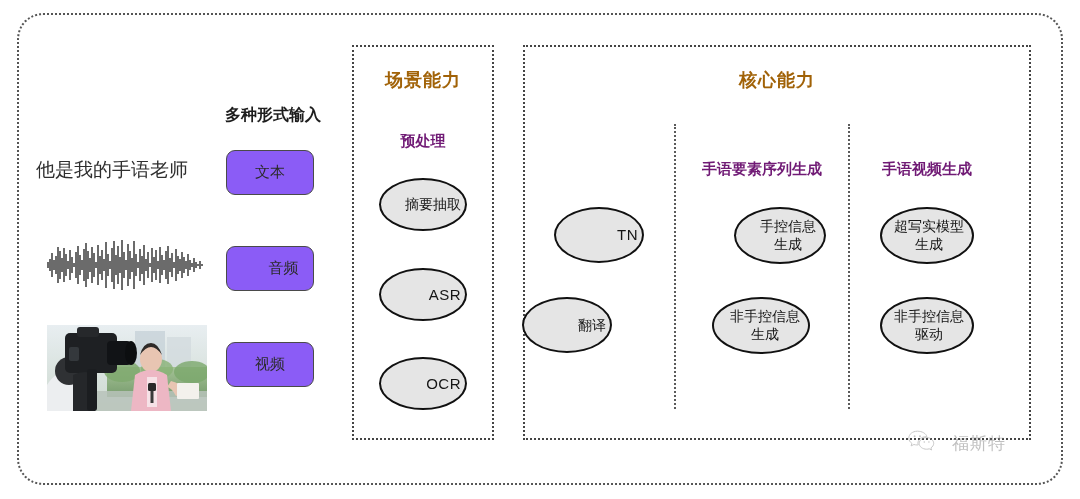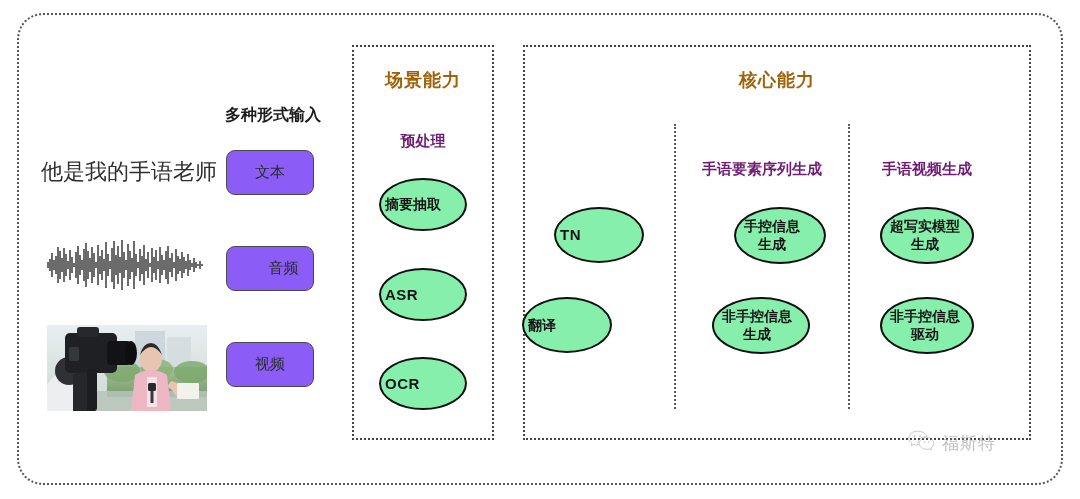--- a/index.html
+++ b/index.html
@@ -68,22 +68,21 @@
     font-size: 16px;
     font-weight: bold;
     color: #1d1d1d;
     white-space: nowrap;
   }
   .sample-text {
     position: absolute;
     left: 36px;
     top: 157px;
     width: 186px;
-    text-align: center;
-    font-size: 22px;
+    font-size: 19px;
     color: #2f2f2f;
     white-space: nowrap;
   }
   .mod-box {
     position: absolute;
     width: 88px;
     height: 45px;
     border: 1.6px solid #4a4a4a;
     border-radius: 9px;
     box-sizing: border-box;
@@ -117,46 +116,45 @@
   .video-thumb svg { display: block; }
 
   
   .ellipse {
     position: absolute;
     border: 2.2px solid #111;
     border-radius: 50%;
     box-sizing: border-box;
     display: flex;
     align-items: center;
-    justify-content: flex-start;
+    justify-content: flex-end;
     text-align: center;
     font-size: 14px;
     line-height: 1.2;
     color: #151515;
-    background: #86efac;
-    font-weight: bold;
+    background: #e5e5e5;
   }
   .ellipse.latin { font-size: 15px; letter-spacing: .5px; }
   .ellipse span { display: block; padding: 0 4px; }
 
   
   .vdivider {
     position: absolute;
     border-left: 2px dotted #5a5a5a;
     width: 0;
   }
 
   
   .watermark {
     position: absolute;
     left: 908px;
     top: 430px;
     display: flex;
     align-items: center;
-    gap: 6px;
+    gap: 16px;
     opacity: .55;
   }
   .watermark .wm-text {
     font-size: 17px;
     color: #8d8d8d;
     letter-spacing: 1px;
     white-space: nowrap;
   }
   .wechat-icon { display: block; }
 </style>

